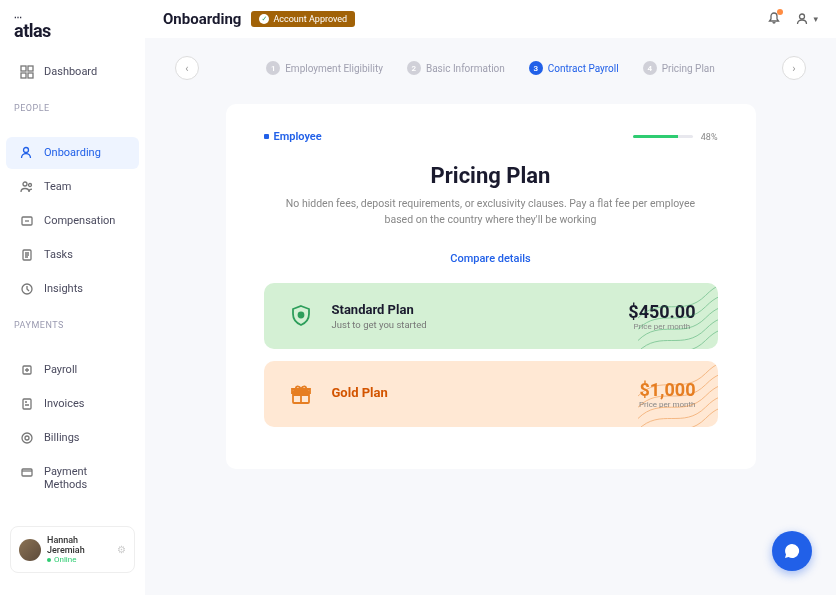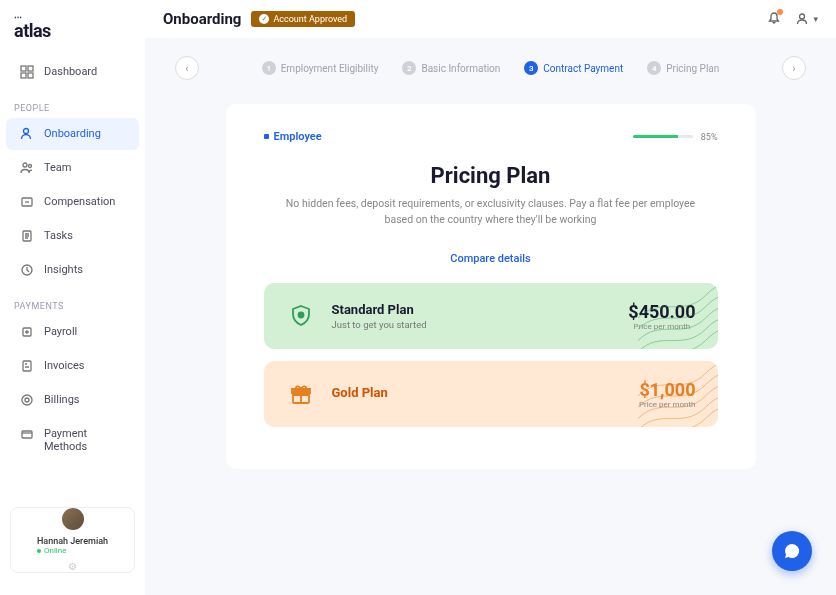--- a/index.html
+++ b/index.html
@@ -4,22 +4,22 @@
 <style>
 *{margin:0;padding:0;box-sizing:border-box;font-family:-apple-system,BlinkMacSystemFont,'Segoe UI',Roboto,sans-serif;}
 body{background:#fff;width:836px;height:595px;overflow:hidden;position:relative;}
 .app{display:flex;height:595px;border-radius:13px;}
 .sidebar{width:145px;background:#fff;padding:12px 0;display:flex;flex-direction:column;}
 .logo{font-size:18px;font-weight:700;color:#1a1a2e;padding:4px 14px 14px;letter-spacing:-0.5px;}
 .logo::before{content:"⋯";display:block;font-size:8px;line-height:4px;color:#1a1a2e;}
 .nav-item{display:flex;align-items:flex-start;gap:10px;padding:9px 14px;font-size:11px;color:#4a4a5e;cursor:pointer;border-radius:6px;margin:1px 6px;}
 .nav-item.active{background:#eef4ff;color:#2160e8;}
 .nav-item .icon{width:14px;height:14px;display:flex;align-items:center;justify-content:center;flex-shrink:0;}
-.nav-section{font-size:9px;color:#9a9ab0;padding:14px 14px 4px;letter-spacing:0.5px;}
-.user-card{margin:auto 10px 10px;border:1px solid #eee;border-radius:8px;padding:0 8px;display:flex;align-items:center;gap:6px;flex-direction:column;}
+.nav-section{font-size:9px;color:#9a9ab0;padding:14px 14px 23px;letter-spacing:0.5px;}
+.user-card{margin:auto 10px 10px;border:1px solid #eee;border-radius:8px;padding:8px 8px;display:flex;align-items:center;gap:6px;}
 .avatar{width:22px;height:22px;border-radius:50%;background:linear-gradient(135deg,#8b7355,#5c4a3a);}
 .user-info{flex:1;}
 .user-name{font-size:9px;color:#333;font-weight:500;}
 .user-status{font-size:8px;color:#2ecc71;display:flex;align-items:center;gap:3px;}
 .user-status::before{content:"";width:4px;height:4px;background:#2ecc71;border-radius:50%;}
 .settings-icon{font-size:10px;color:#ccc;}
 .main{flex:1;background:#f7f8fb;display:flex;flex-direction:column;}
 .header{display:flex;align-items:center;padding:10px 18px;background:#fff;gap:10px;}
 .header-title{font-size:15px;font-weight:700;color:#1a1a2e;}
 .badge{background:#a16207;color:#fff;font-size:9px;padding:3px 8px;border-radius:3px;display:flex;align-items:center;gap:4px;}
@@ -214,38 +214,38 @@
           <div class="step">
               <span class="step-num">1</span>
               <span>Employment Eligibility</span>
             </div>
           <div class="step">
               <span class="step-num">2</span>
               <span>Basic Information</span>
             </div>
           <div class="step active">
               <span class="step-num">3</span>
-              <span>Contract Payment</span>
+              <span>Contract Payroll</span>
             </div>
           <div class="step">
               <span class="step-num">4</span>
               <span>Pricing Plan</span>
             </div>
         </div>
         <div class="arrow-btn">›</div>
       </div>
 
       <div class="card">
         <div class="card-top">
           <div class="emp-tag">Employee</div>
           <div class="progress">
             <div class="progress-bar">
                 <div class="progress-fill"></div>
               </div>
-            <span class="progress-text">85%</span>
+            <span class="progress-text">48%</span>
           </div>
         </div>
         <h2 class="card-title">Pricing Plan</h2>
         <p class="card-sub">No hidden fees, deposit requirements, or exclusivity clauses. Pay a flat fee per employee based on the country where they'll be working</p>
         <div class="compare">Compare details</div>
 
         <div class="plan plan-std">
           <div class="plan-icon">
               <svg width="26" height="26" viewBox="0 0 26 26" fill="none" stroke="#2e9e5b" stroke-width="1.8">
                 <path d="M13 3l8 3v5c0 5-3.5 9-8 11-4.5-2-8-6-8-11V6l8-3z"></path>

